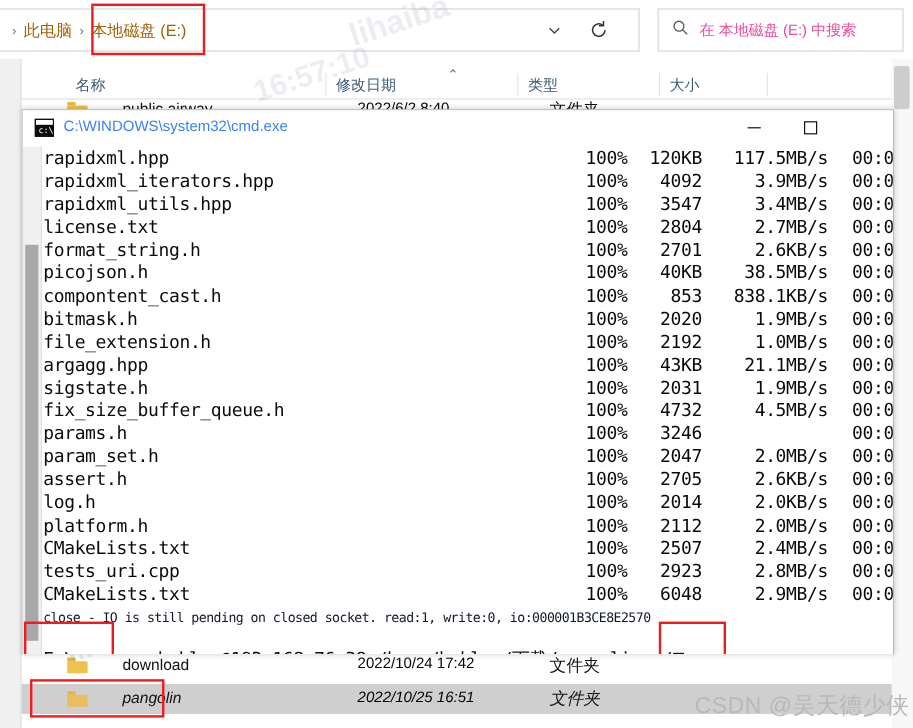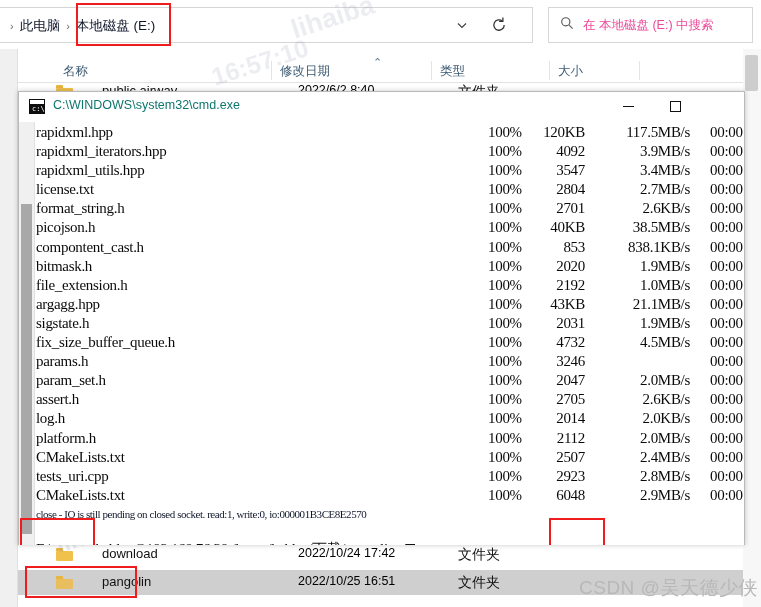--- a/index.html
+++ b/index.html
@@ -47,21 +47,21 @@
     display: flex;
     align-items: center;
     gap: 0px;
   }
   .crumb-sep {
     color: #6d6d6d;
     font-size: 11px;
     padding: 0 6px;
     line-height: 1;
   }
-  .crumb-txt { color: #0f172a; }
+  .crumb-txt { color: #a16207; }
   .crumb-highlight-box {
     position: absolute;
     left: 76px; top: 3px;
     width: 95px; height: 43px;
     border: 2.5px solid #ee1c1c;
     box-sizing: border-box;
     z-index: 30;
     pointer-events: none;
   }
   .addr-chevron {
@@ -125,21 +125,21 @@
     font-size: 11px;
     color: #5a7a96;
   }
 
   
   .file-row {
     position: absolute;
     left: 18px;
     width: 725px; height: 23px;
   }
-  .file-row.selected { background: #cfcfcf; }
+  .file-row.selected { background: #cfcfcf; font-style: italic; }
   .folder-ico {
     position: absolute;
     left: 38px; top: 5px;
     width: 17px; height: 13px;
   }
   .folder-ico .tab {
     position: absolute;
     left: 0; top: 0;
     width: 7px; height: 3px;
     background: #e8b53d;
@@ -262,21 +262,21 @@
     left: 2px; top: 6px;
     font-size: 7px;
     color: #ffffff;
     font-family: "DejaVu Sans Mono", monospace;
     line-height: 7px;
   }
   .cmd-title-txt {
     position: absolute;
     left: 34px; top: 6px;
     font-size: 12.5px;
-    color: #0f766e;
+    color: #3b82f6;
     white-space: nowrap;
   }
   .win-btn {
     position: absolute;
     top: 0;
     width: 46px; height: 29px;
     display: flex; align-items: center; justify-content: center;
   }
   .win-min { right: 93px; }
   .win-max { right: 46px; }
@@ -308,21 +308,20 @@
   .cmd-scroll-thumb {
     position: absolute;
     left: 2px; top: 82px;
     width: 11px; height: 330px;
     background: #a8a8a8;
   }
   .term {
     position: absolute;
     left: 17px; top: 1px;
     width: 708px;
-    font-family: Liberation Serif, serif;
   }
   .tline {
     position: relative;
     height: 19.1px;
     font-size: 15px;
     line-height: 19.1px;
     color: #0a0a0a;
     white-space: pre;
     letter-spacing: -0.3px;
   }

